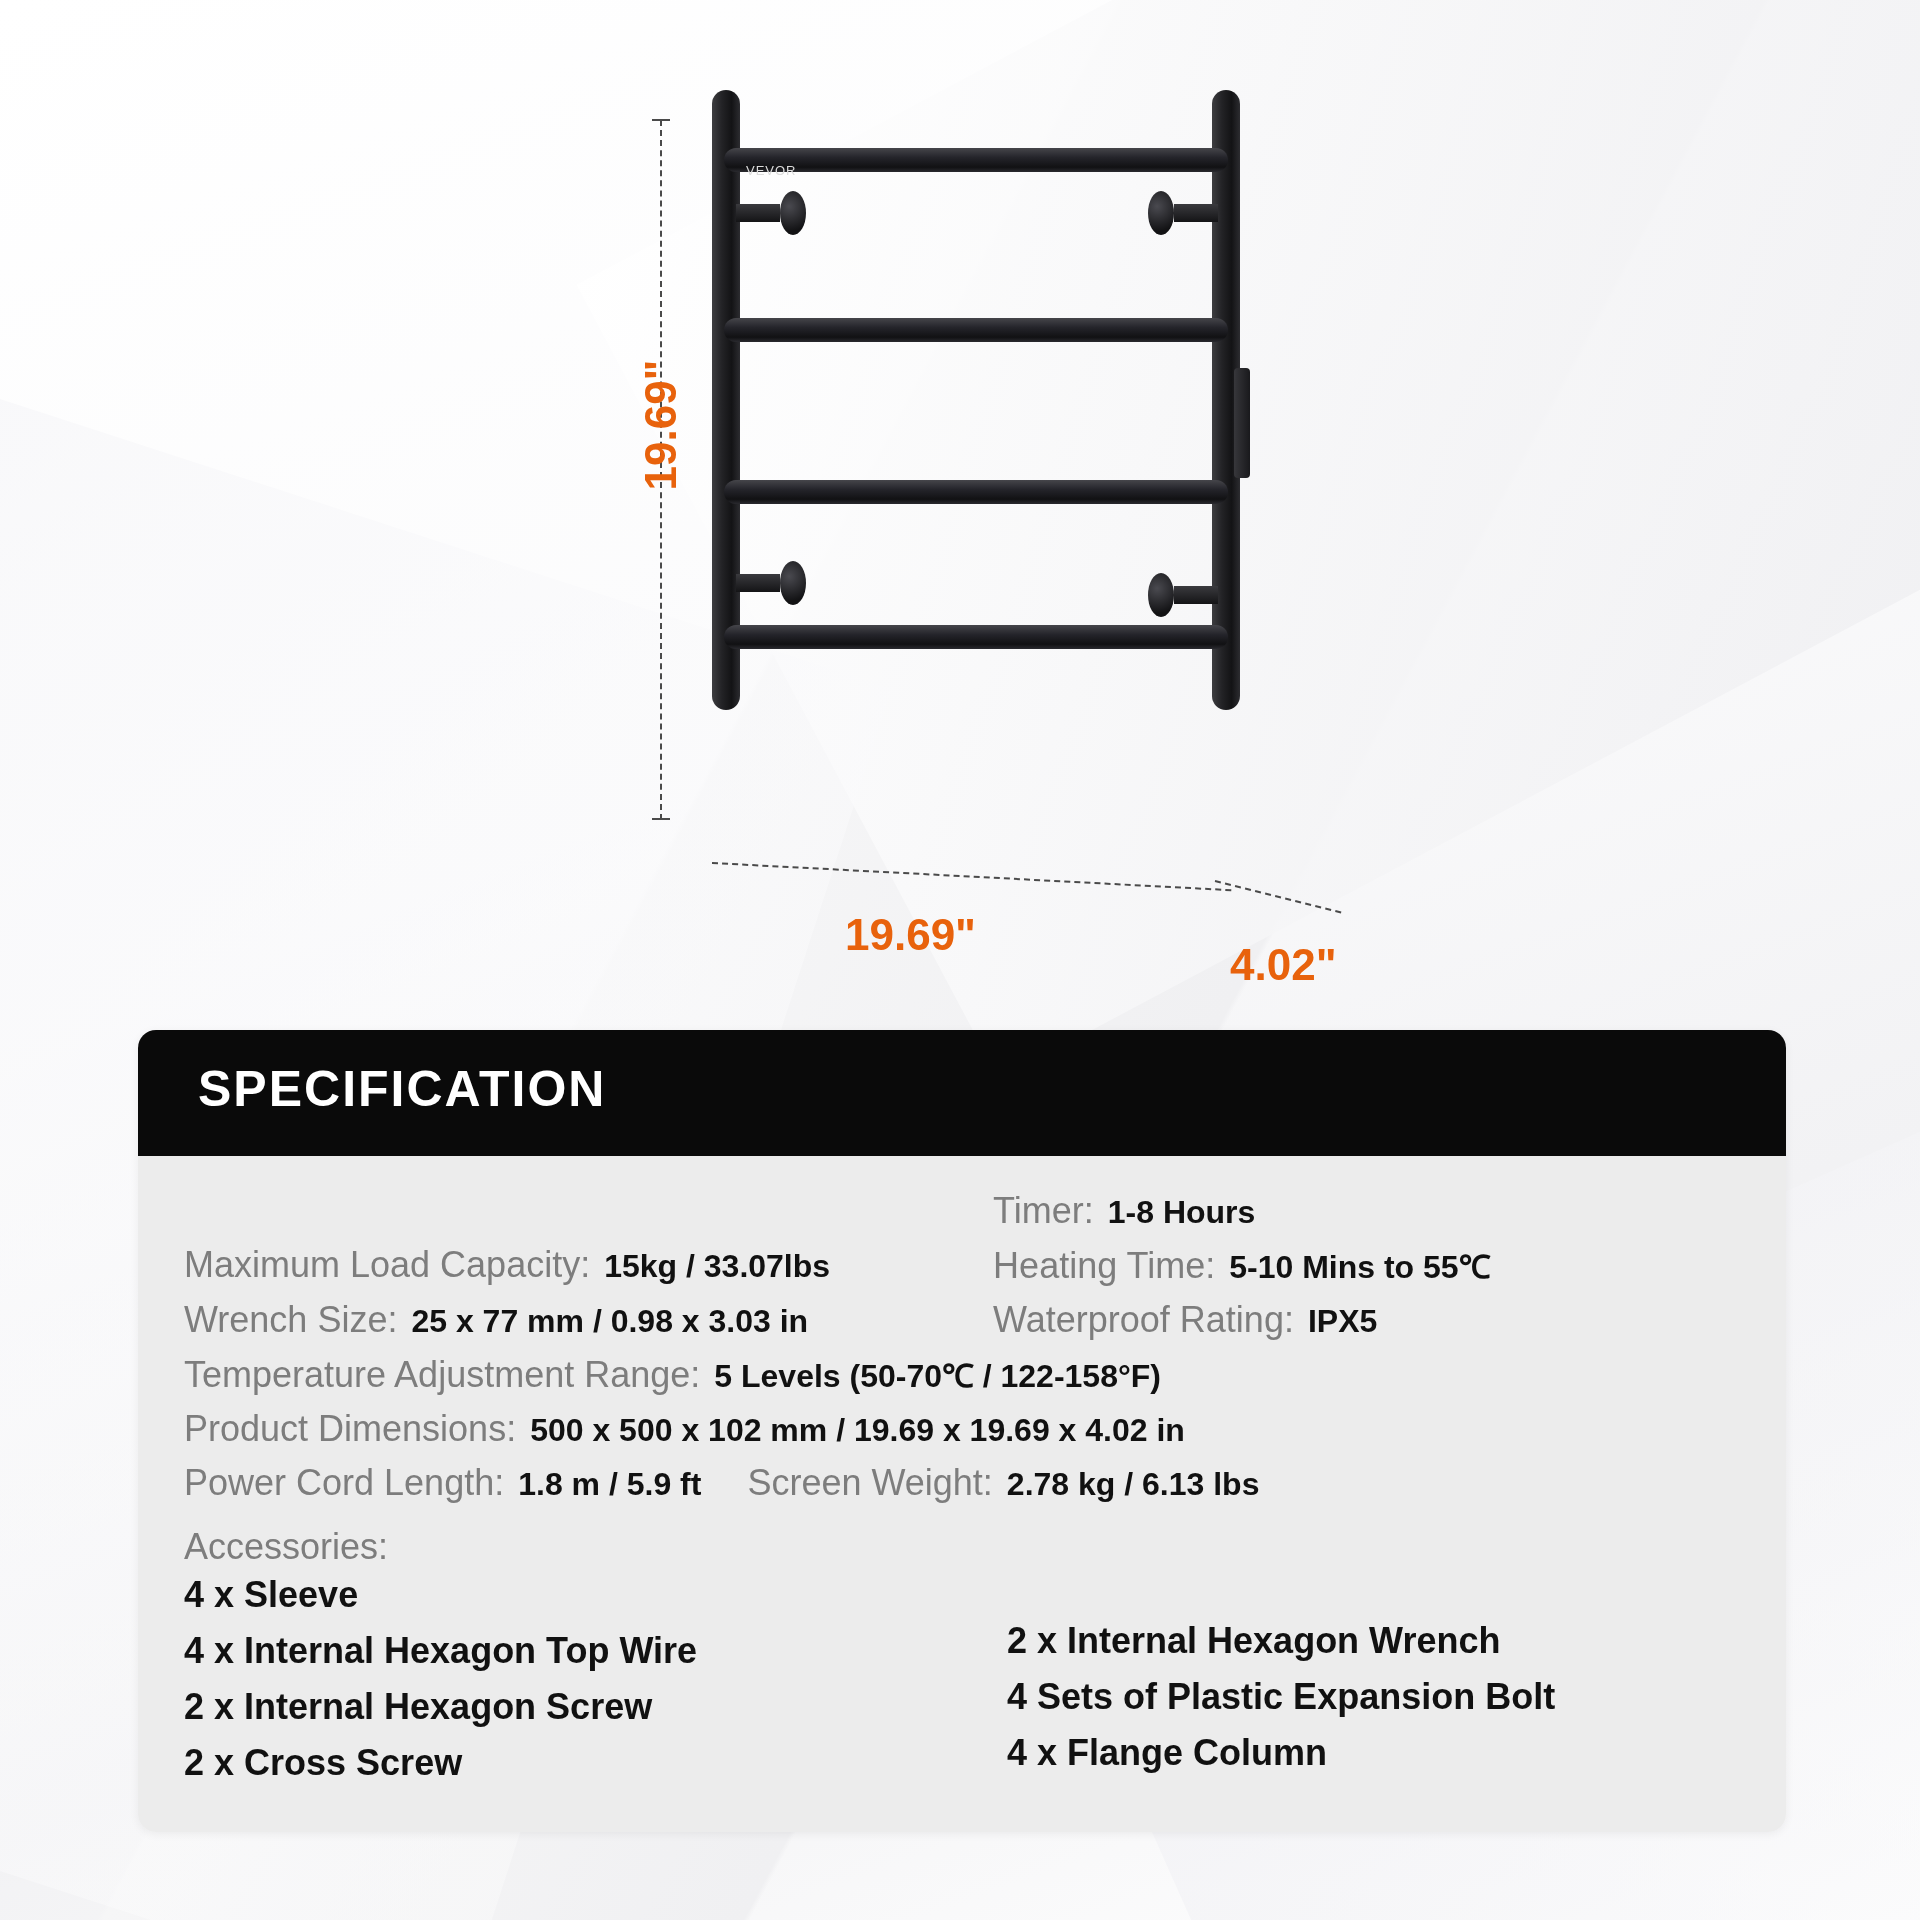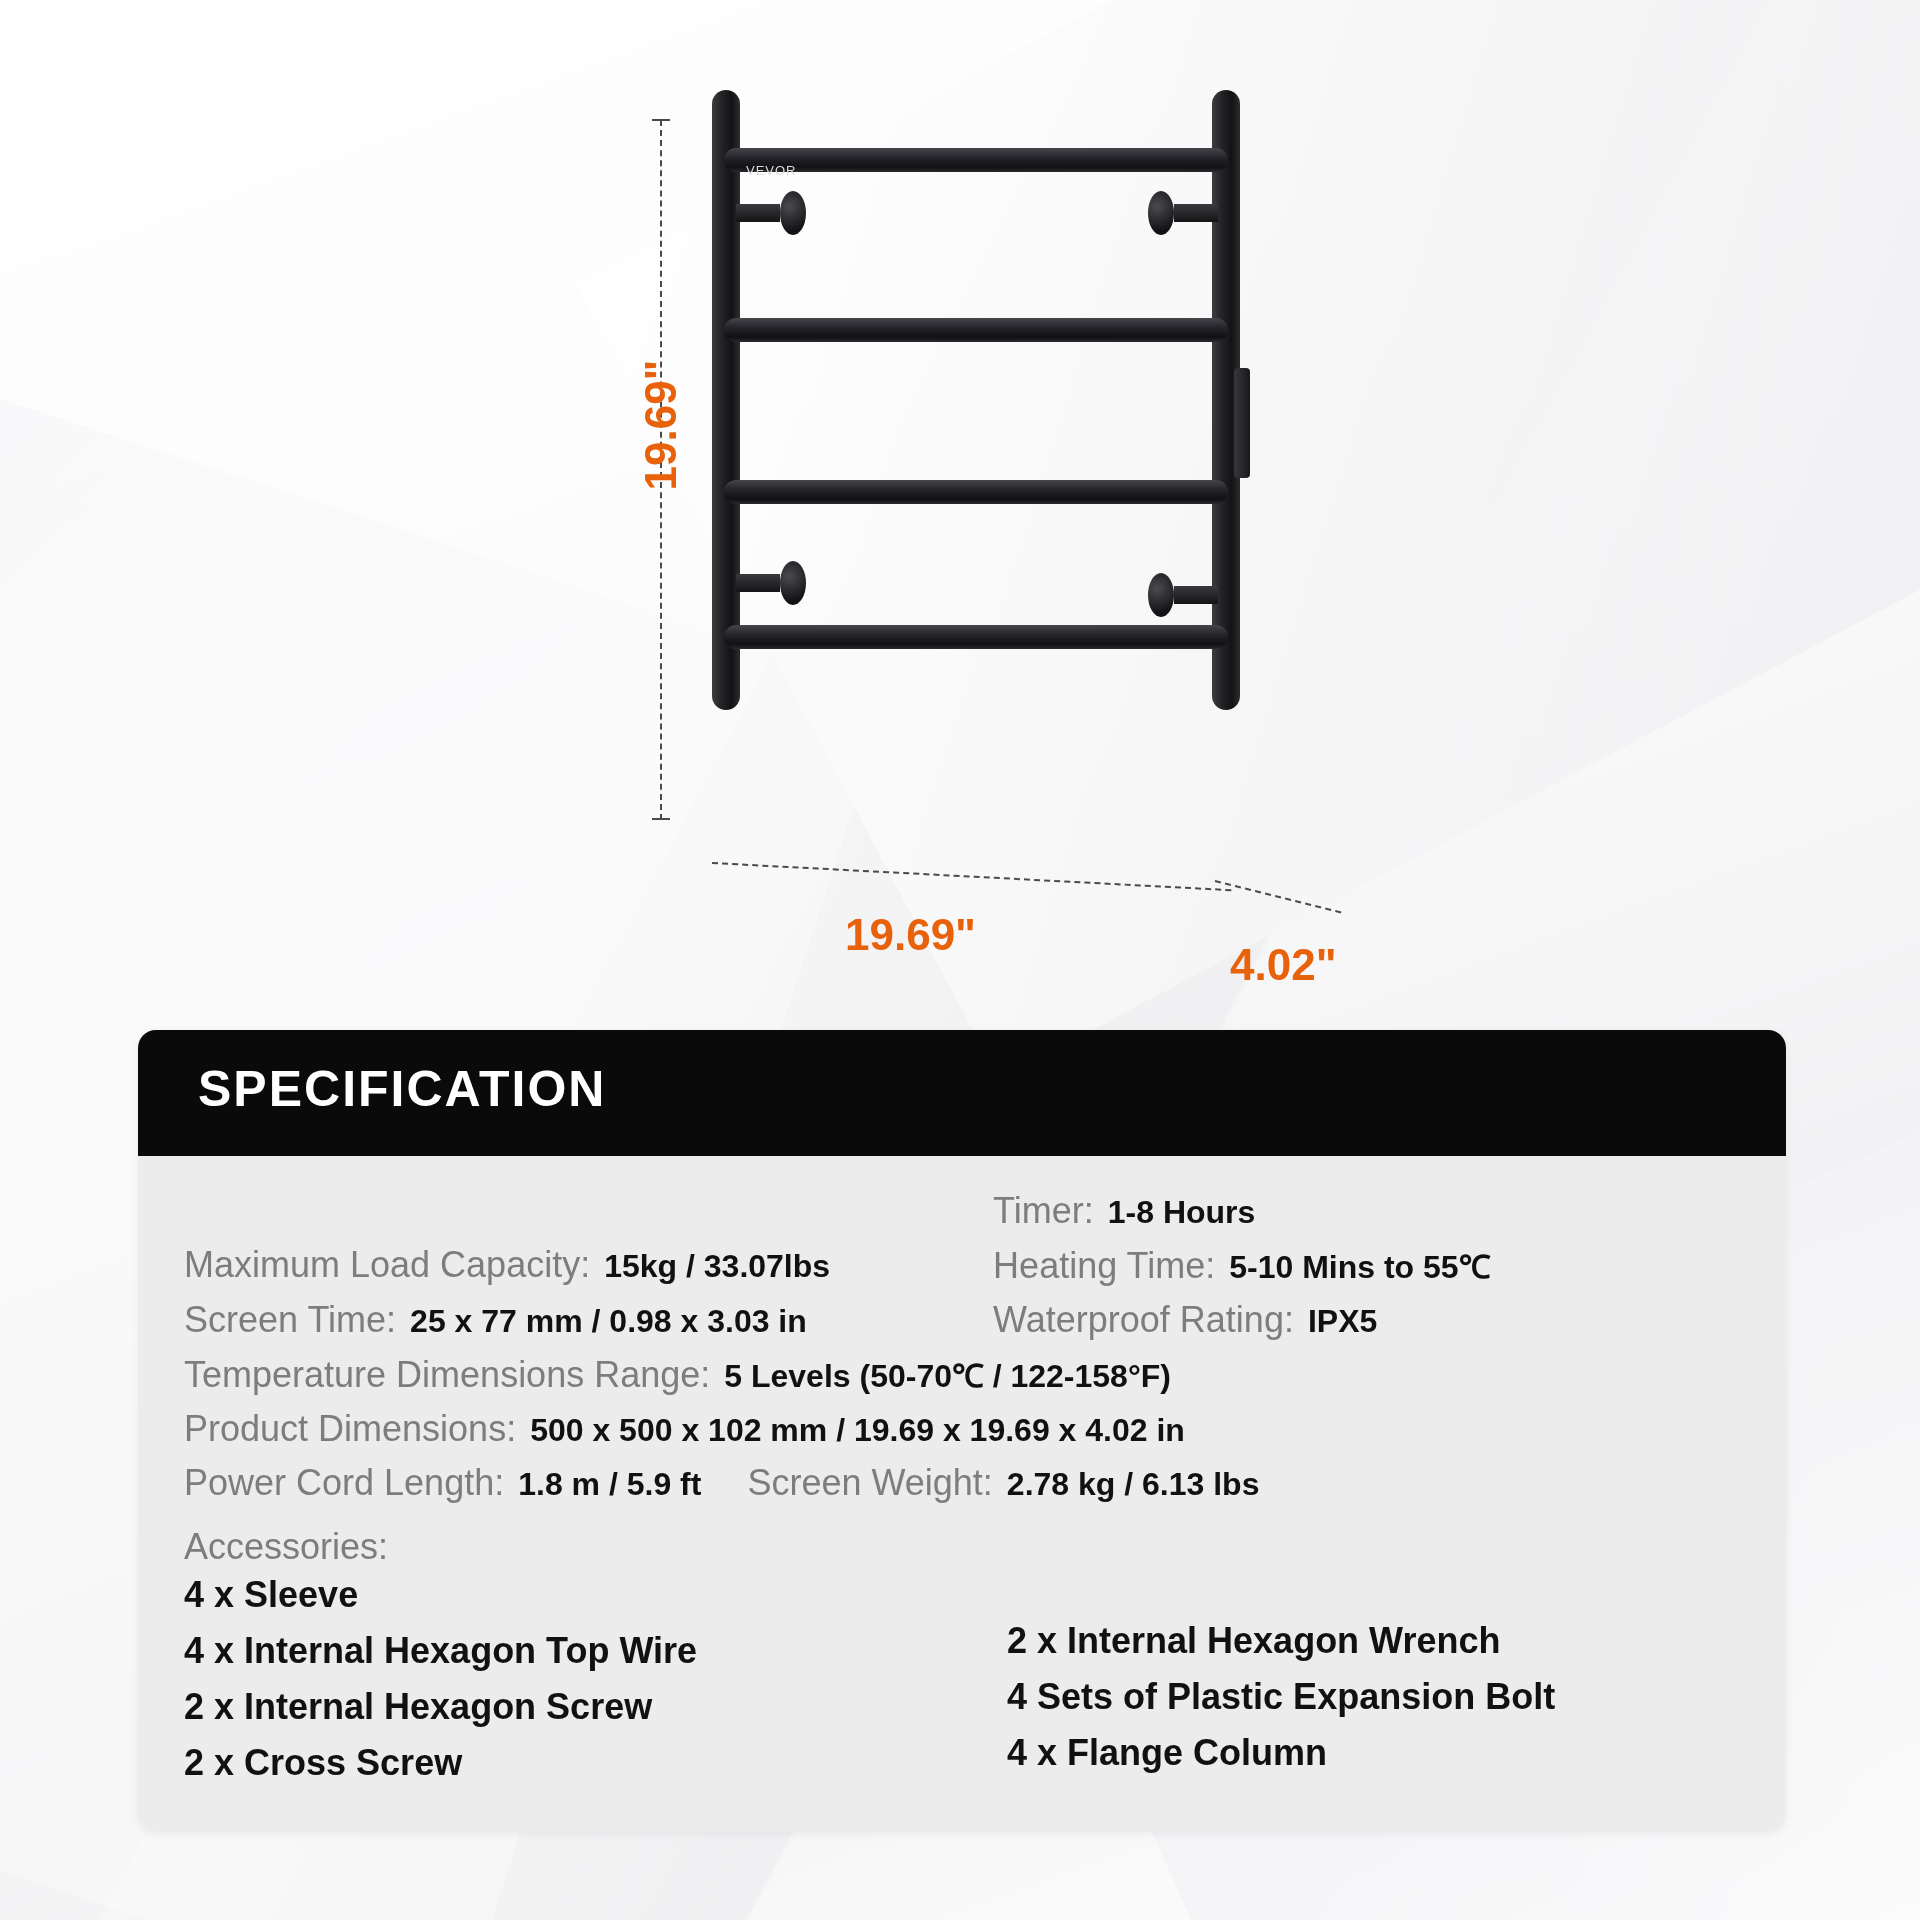--- a/index.html
+++ b/index.html
@@ -340,34 +340,34 @@
           <div class="spec-line">
             <span class="spec-label">Heating Time:</span>
             <span class="spec-value">5-10 Mins to 55℃</span>
           </div>
         </div>
       </div>
 
       <div class="row-flex">
         <div class="col-left">
           <div class="spec-line">
-            <span class="spec-label">Screen Time:</span>
+            <span class="spec-label">Wrench Size:</span>
             <span class="spec-value">25 x 77 mm / 0.98 x 3.03 in</span>
           </div>
         </div>
         <div class="col-right">
           <div class="spec-line">
             <span class="spec-label">Waterproof Rating:</span>
             <span class="spec-value">IPX5</span>
           </div>
         </div>
       </div>
 
       <div class="spec-line">
-        <span class="spec-label">Temperature Dimensions Range:</span>
+        <span class="spec-label">Temperature Adjustment Range:</span>
         <span class="spec-value">5 Levels (50-70℃ / 122-158°F)</span>
       </div>
 
       <div class="spec-line">
         <span class="spec-label">Product Dimensions:</span>
         <span class="spec-value">500 x 500 x 102 mm / 19.69 x 19.69 x 4.02 in</span>
       </div>
 
       <div class="spec-line">
         <span class="spec-label">Power Cord Length:</span>

